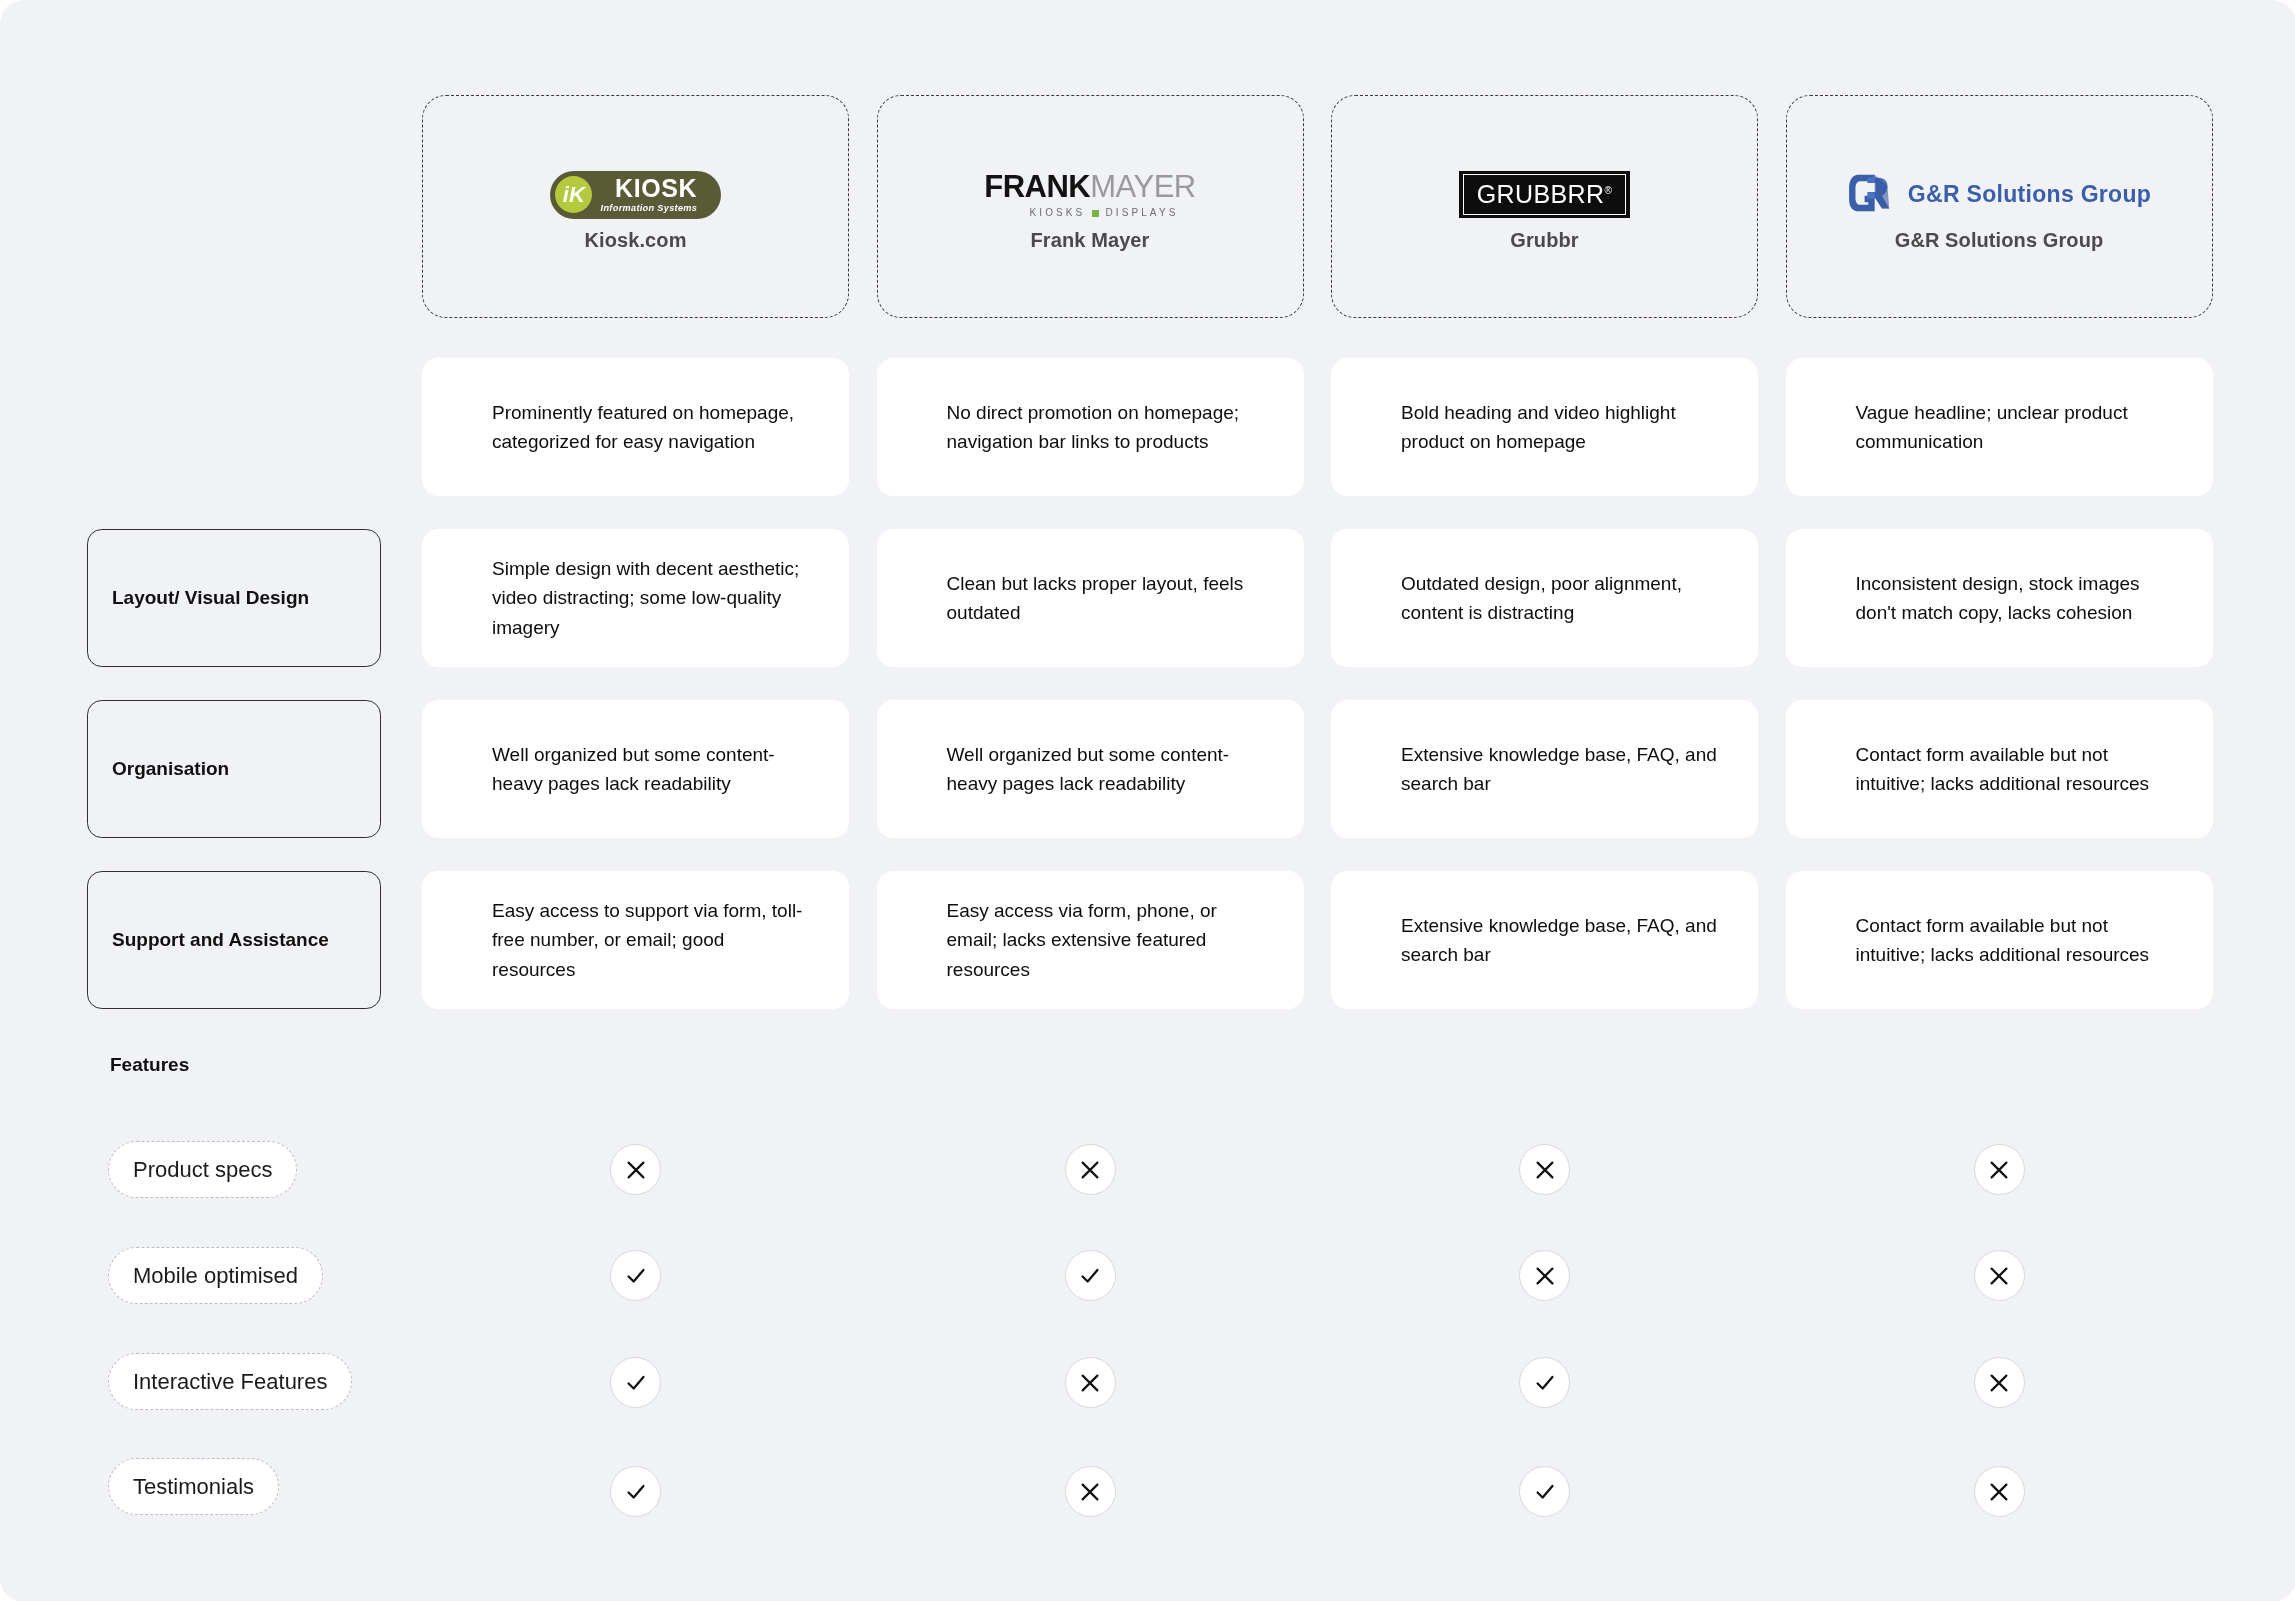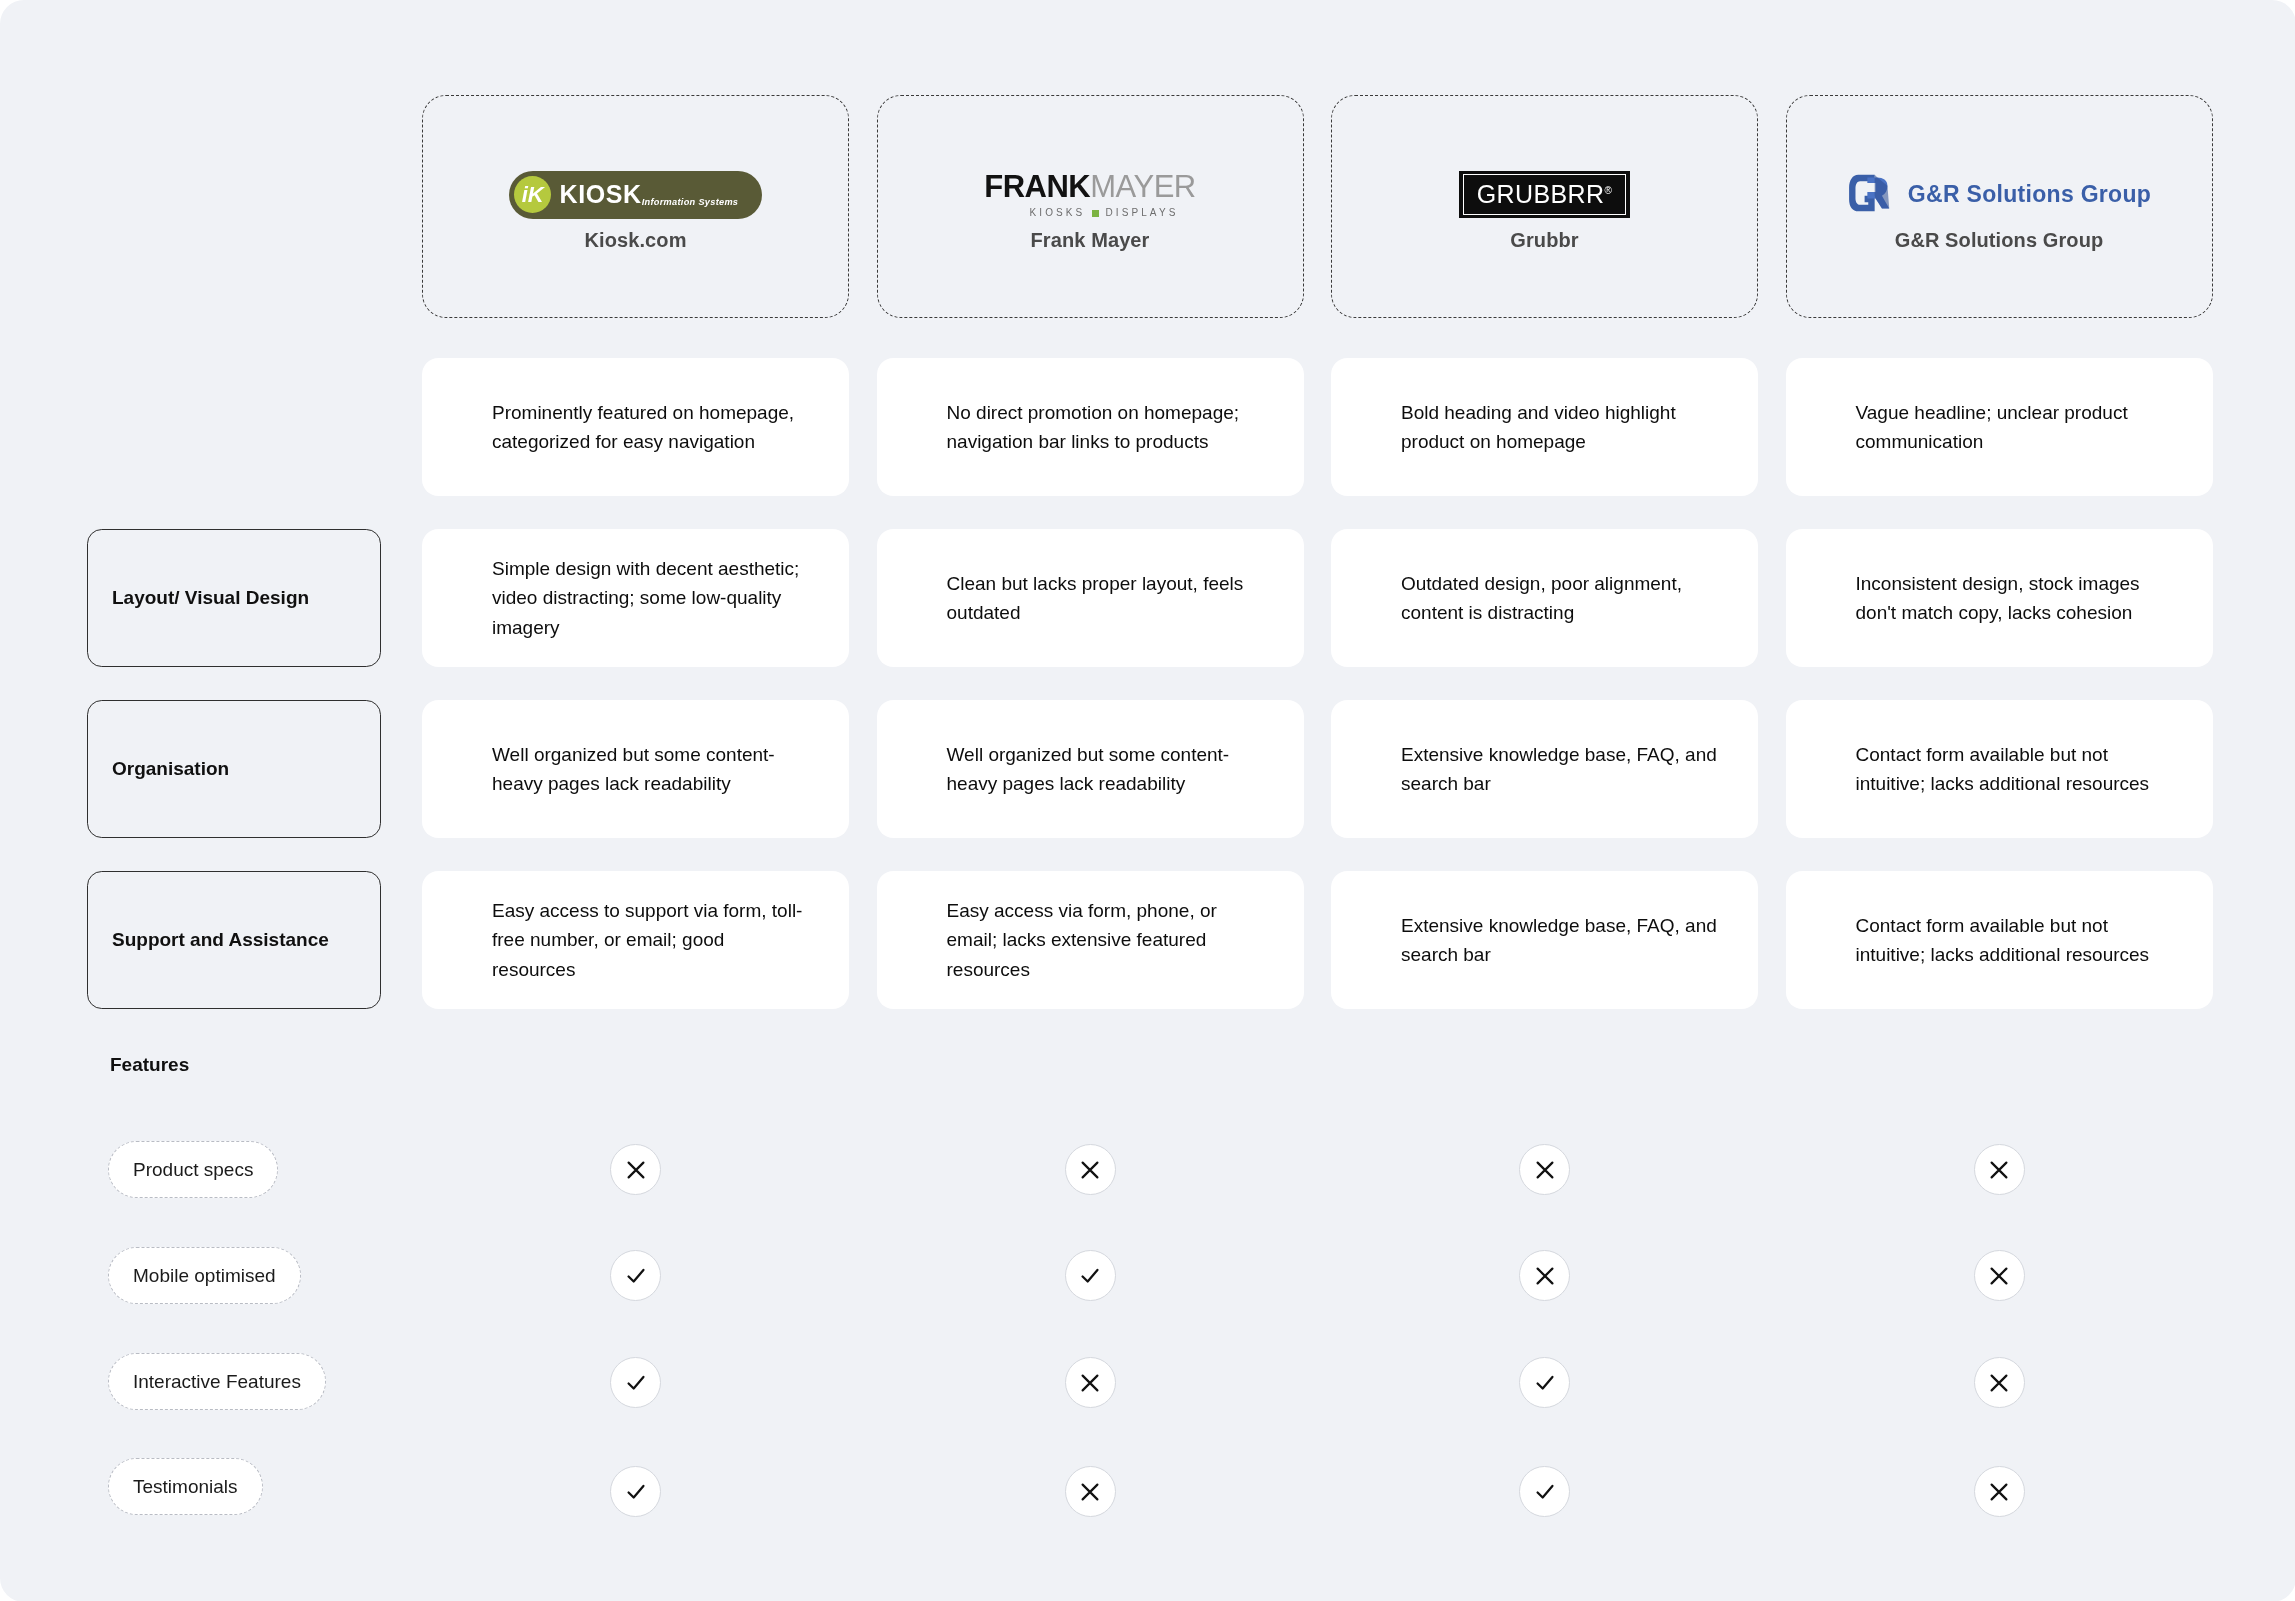--- a/index.html
+++ b/index.html
@@ -73,21 +73,21 @@
     width: 37px; height: 37px;
     border-radius: 50%;
     background: #b5c93e;
     display: flex; align-items: center; justify-content: center;
     font-size: 22px; font-weight: bold; color: #ffffff;
     font-style: italic;
     line-height: 1;
     margin-right: 8.3px;
   }
   .kiosk-words {
-    display: flex; align-items: flex-end;
+    display: flex; flex-direction: column; align-items: flex-end;
     line-height: 1;
   }
   .kiosk-main {
     font-size: 25px; font-weight: bold; color: #ffffff;
     letter-spacing: 0.6px;
   }
   .kiosk-sub {
     font-size: 9.2px; color: #ffffff; font-style: italic;
     font-weight: bold; letter-spacing: 0.3px; margin-top: 2.8px;
   }
@@ -186,21 +186,21 @@
     border: 1.8px dashed #b9bcc4;
     border-radius: 37px;
     background: #ffffff;
     box-sizing: border-box;
     display: flex;
     align-items: center;
     justify-content: center;
     padding: 0 24px;
   }
   .feature-pill-text {
-    font-size: 19px;
+    font-size: 22px;
     color: #1b1b1b;
   }
   .marks-row {
     position: absolute;
     left: 422px;
     display: flex;
     gap: 27.5px;
   }
   .mark-cell {
     width: 427px;

